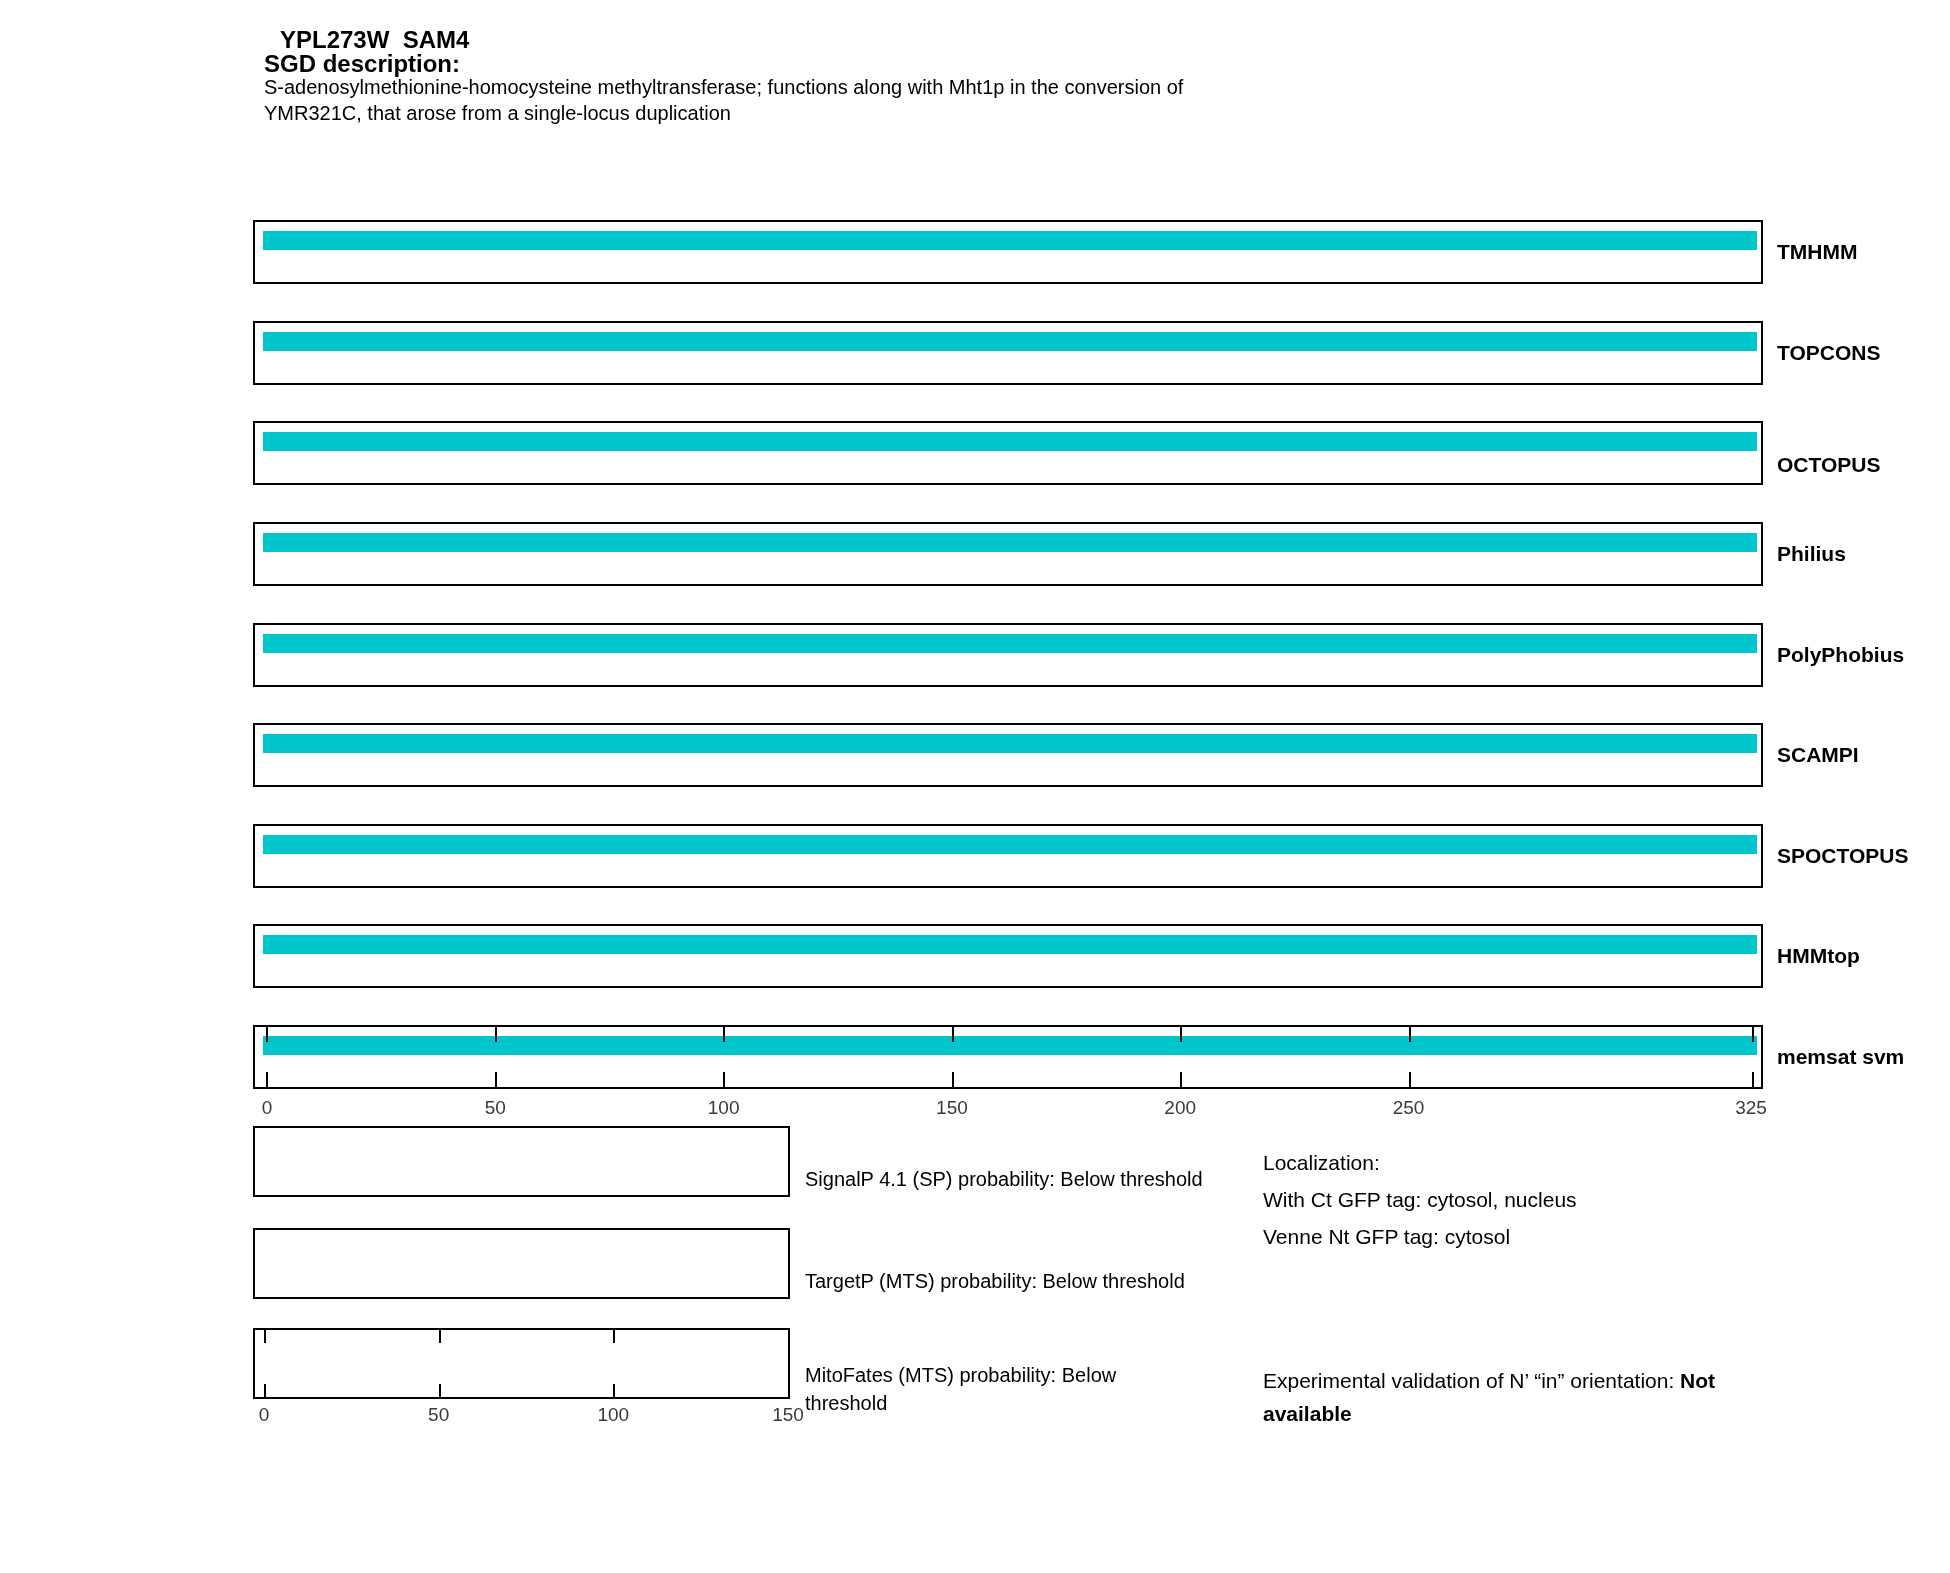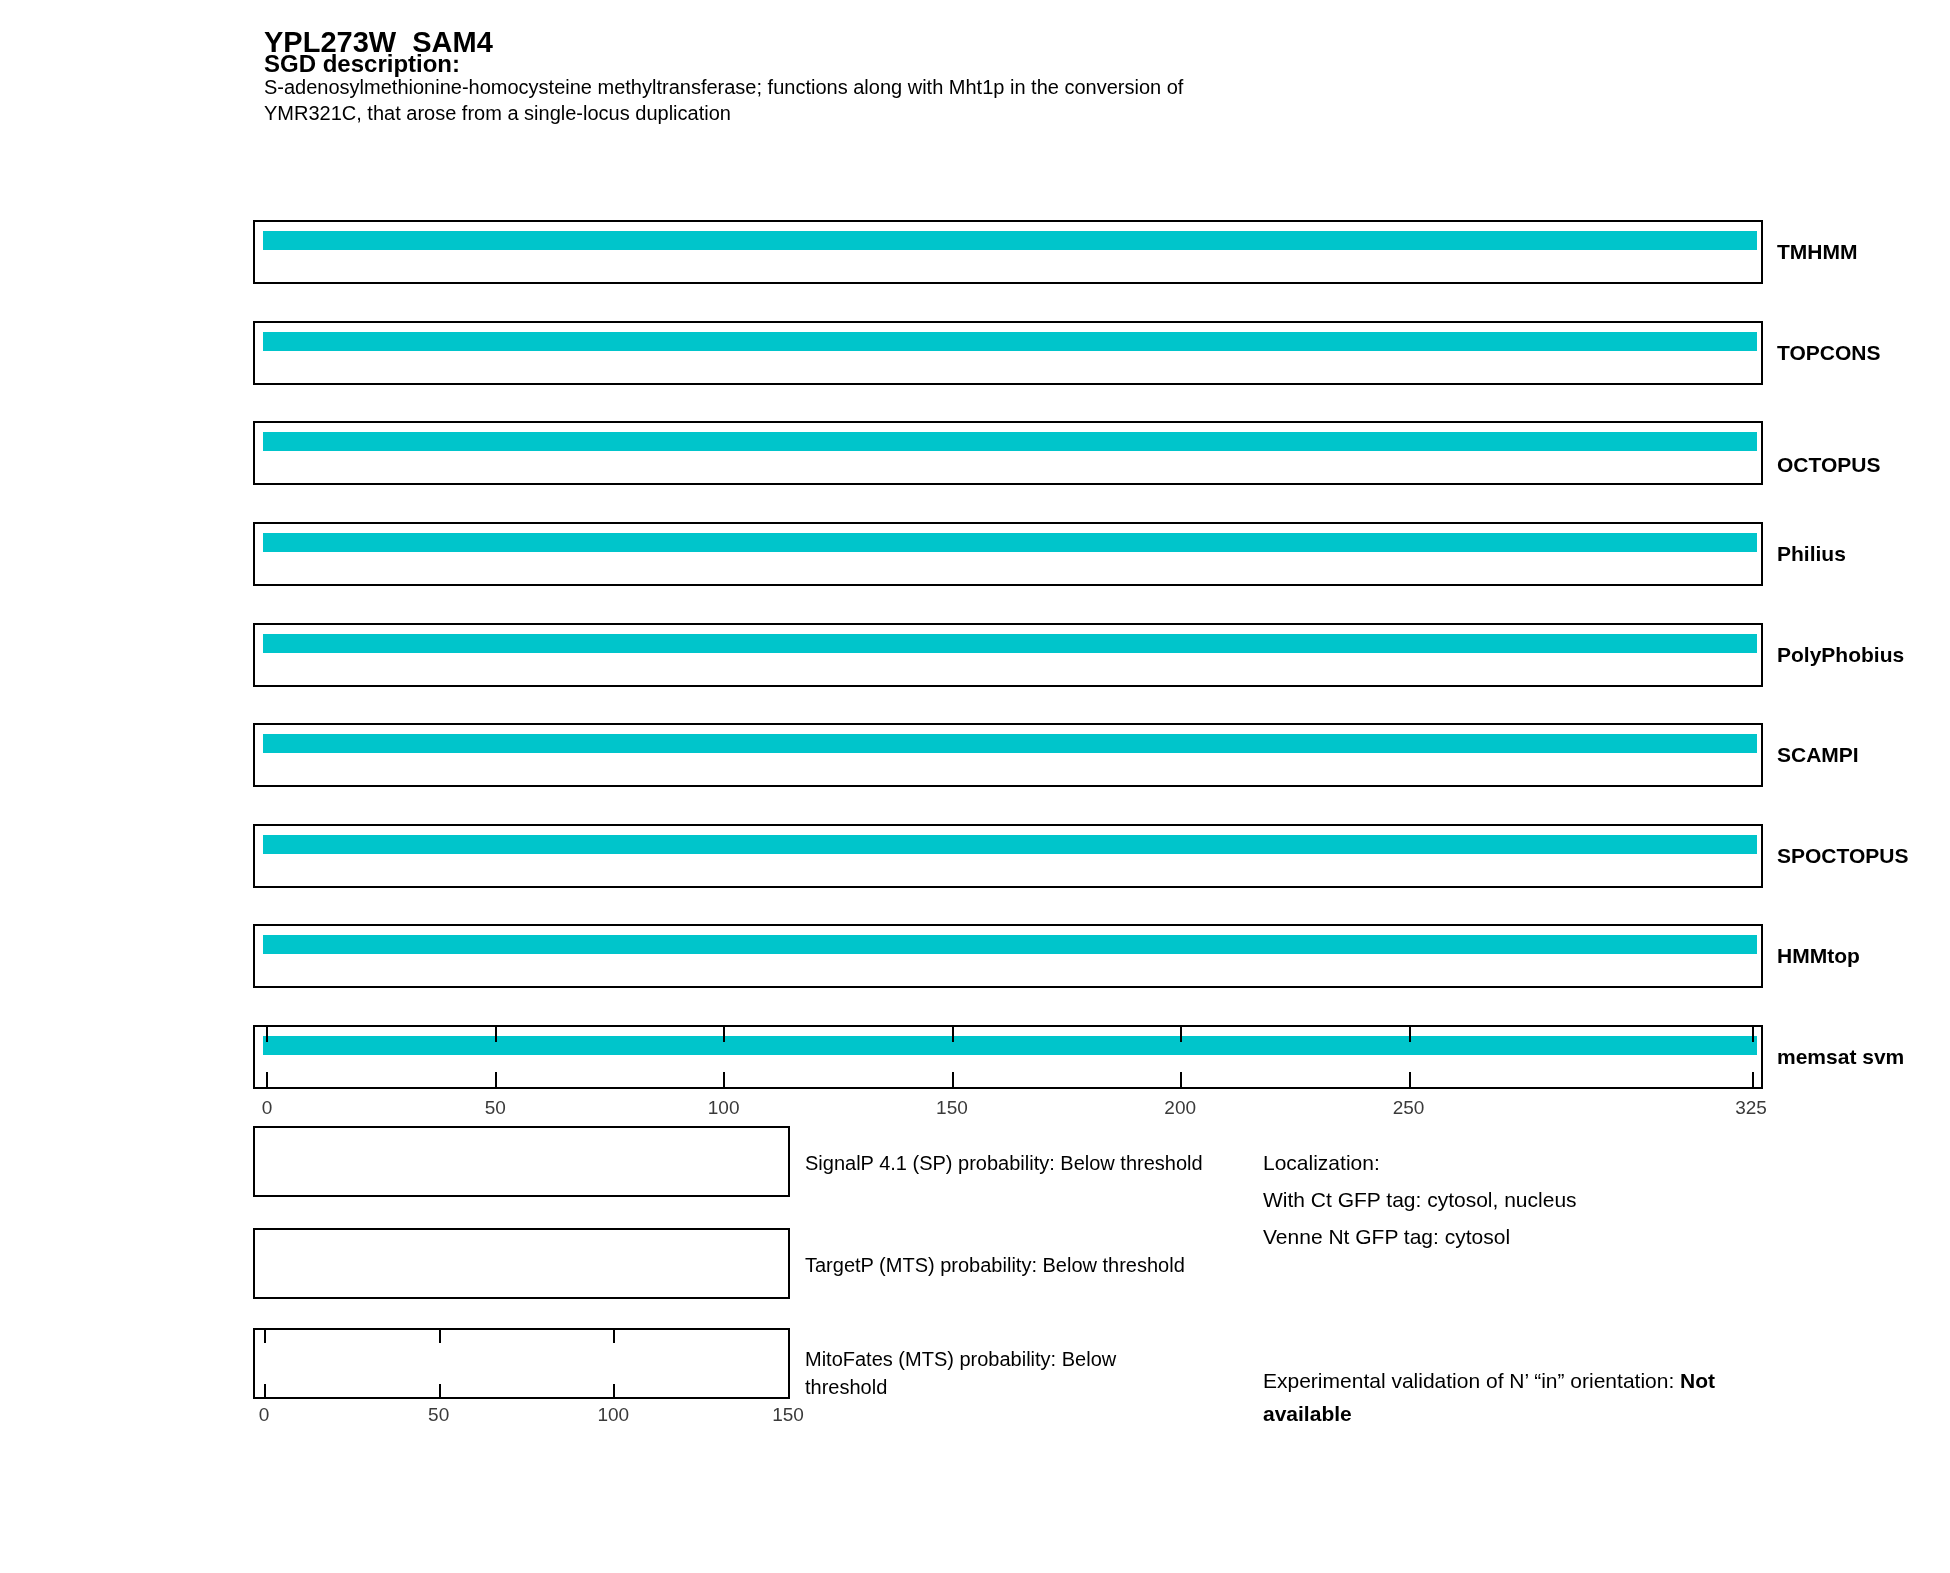--- a/index.html
+++ b/index.html
@@ -10,22 +10,22 @@
     height: 1573px;
     background: #ffffff;
     font-family: "Liberation Sans", "DejaVu Sans", sans-serif;
     color: #000000;
     overflow: hidden;
   }
   .abs { position: absolute; }
 
   
   .page-title {
-    left: 264px; top: 26px;
-    font-size: 29px; font-weight: 700;
+    left: 280px; top: 26px;
+    font-size: 24px; font-weight: 700;
     white-space: pre; letter-spacing: 0px; text-align: right;
   }
   .sgd-label {
     left: 264px; top: 50px;
     font-size: 24px; font-weight: 700;
   }
   .sgd-desc {
     left: 264px; top: 74px;
     font-size: 20px; line-height: 26px;
     white-space: nowrap;
@@ -71,21 +71,21 @@
     width: 537px; height: 71px;
     border: 2px solid #000000;
     background: #ffffff;
     position: absolute;
   }
   .prob-tick { position: absolute; width: 2px; background: #000000; }
   .prob-tick-top { top: 0; height: 13px; }
   .prob-tick-bottom { bottom: 0; height: 13px; }
   .prob-axis { left: 253px; top: 1404px; width: 560px; height: 24px; }
 
-  .prob-label { font-size: 20px; line-height: 28px; white-space: nowrap; }
+  .prob-label { font-size: 20px; line-height: 28px; white-space: nowrap; margin-top: 16px; }
 
   
   .loc-block { left: 1263px; top: 1144px; font-size: 21px; line-height: 37px; white-space: nowrap; }
   .loc-heading { font-weight: 400; }
   .val-line { font-size: 21px; white-space: nowrap; }
   .bold { font-weight: 700; }
 </style>
 </head>
 <body>
 

